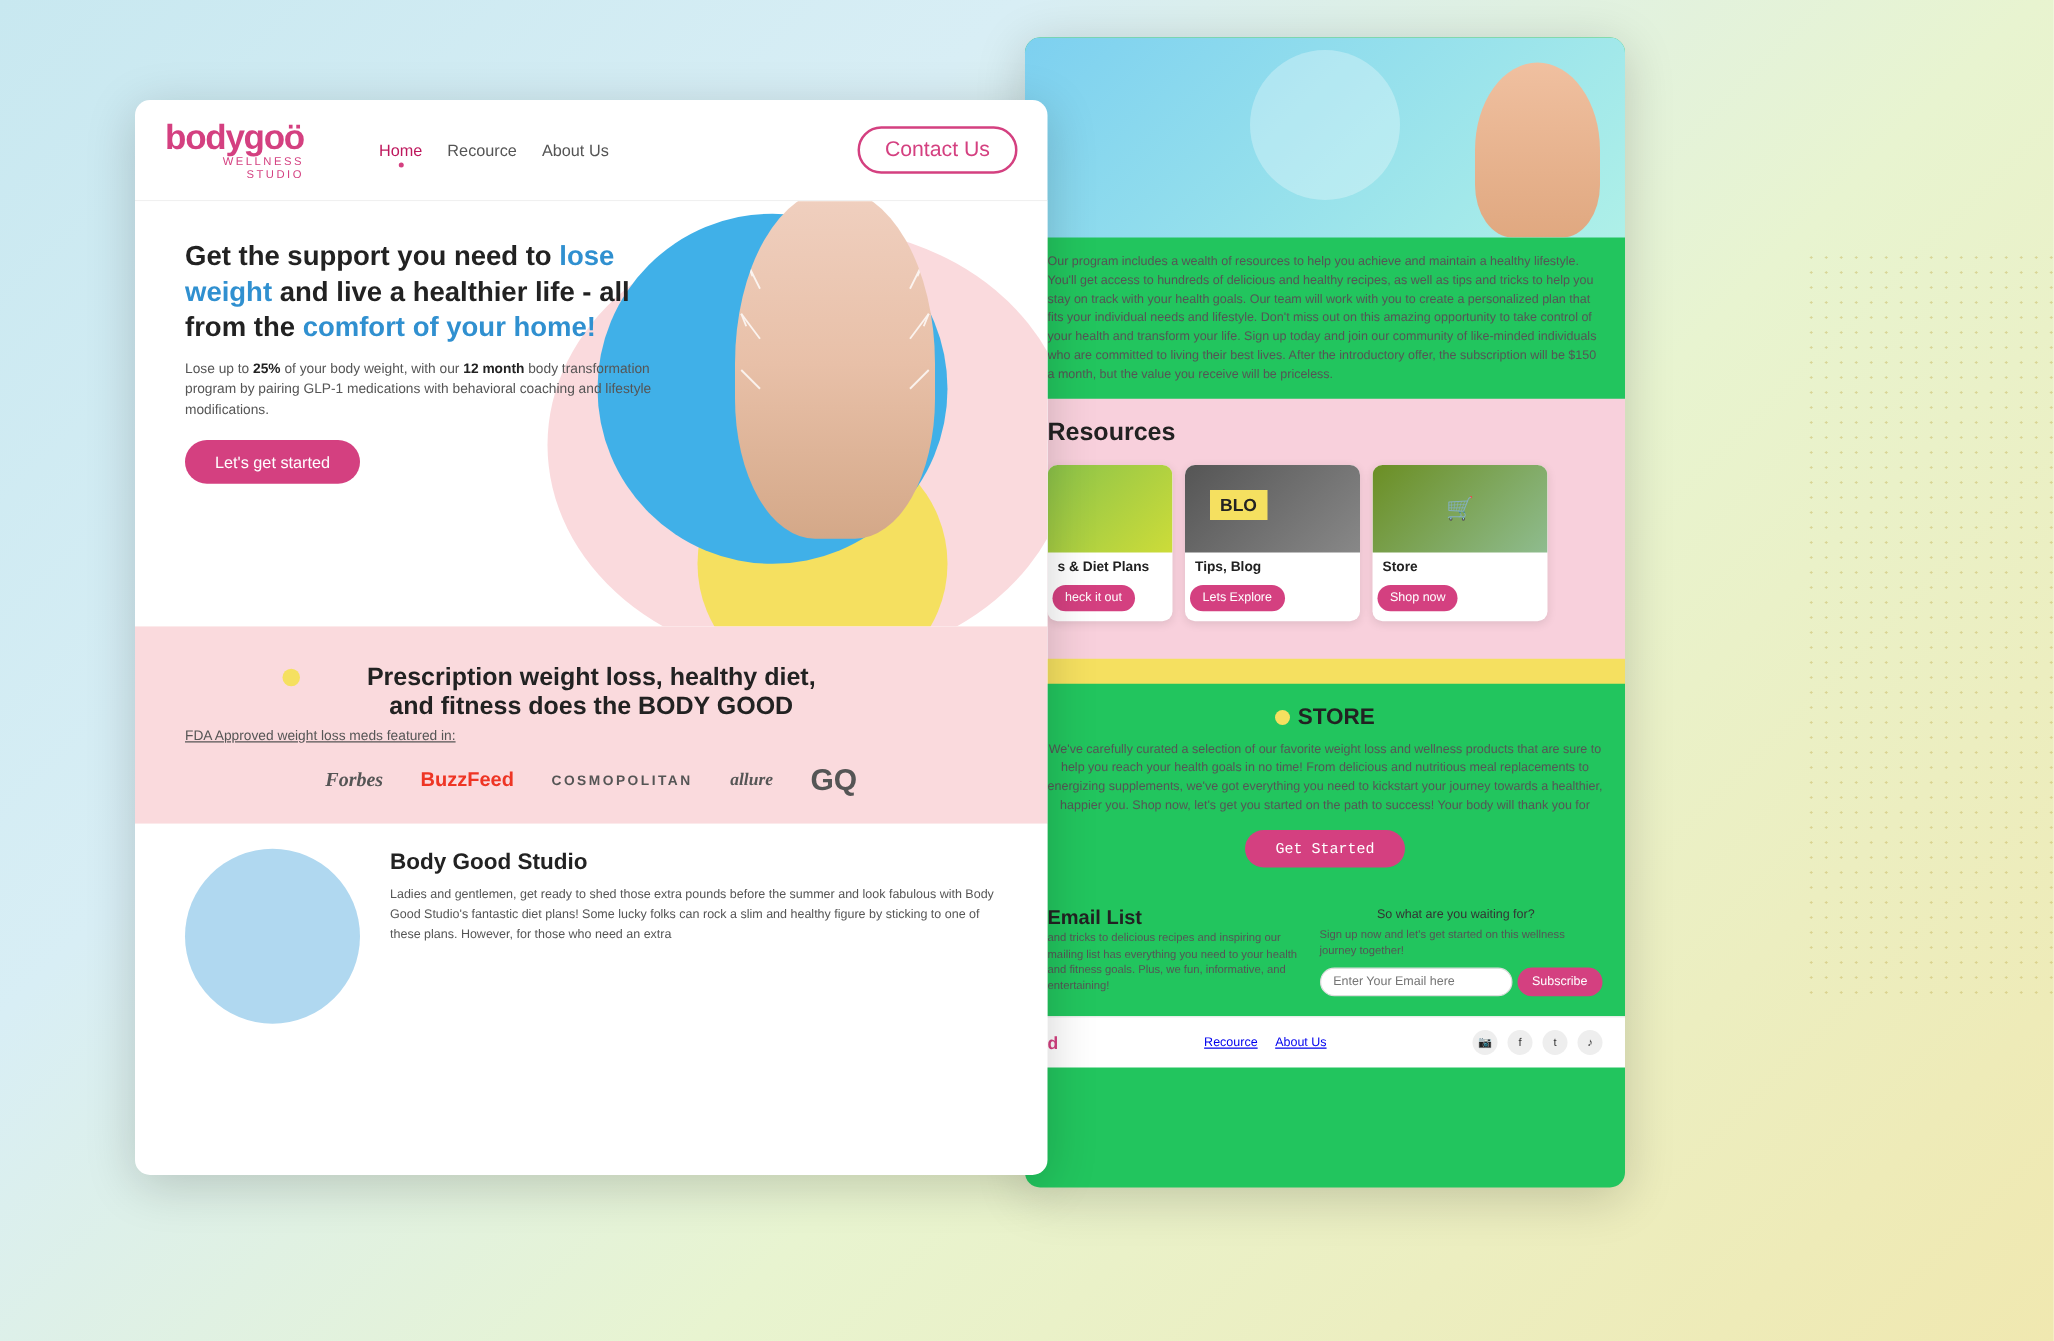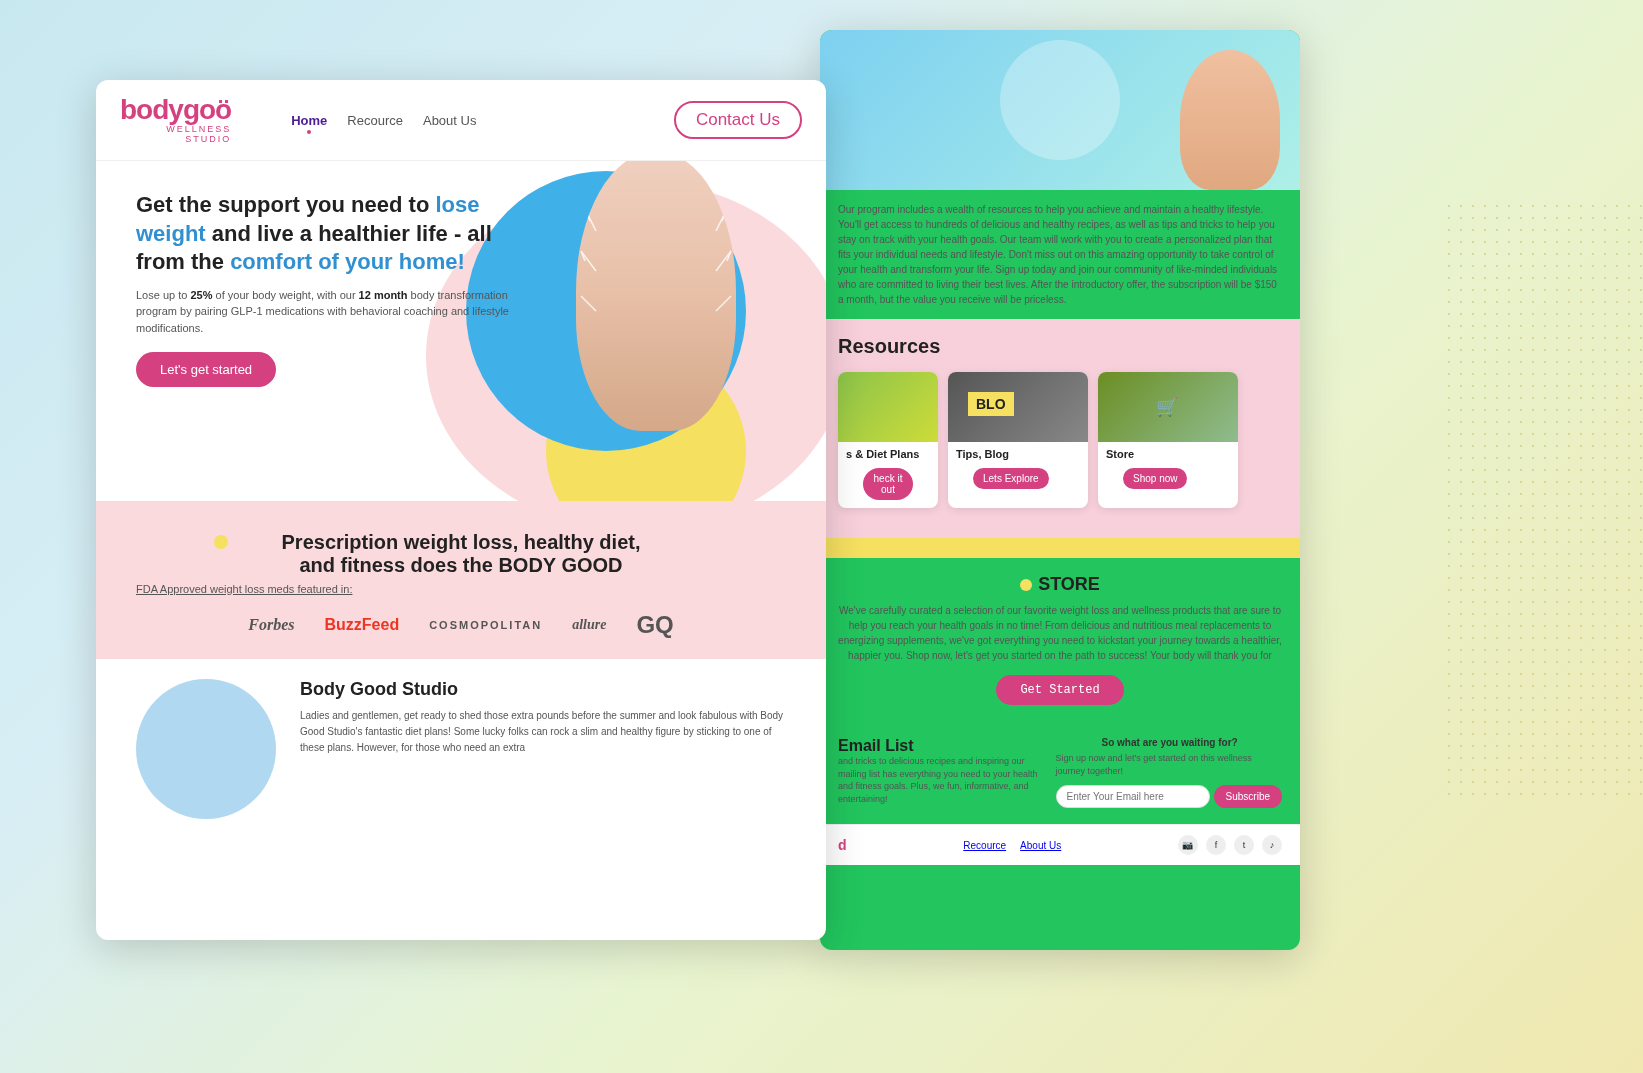--- a/index.html
+++ b/index.html
@@ -33,21 +33,21 @@
       height: 920px;
       background: #22c55e;
       border-radius: 12px;
       box-shadow: 0 8px 40px rgba(0,0,0,0.18);
       overflow: hidden;
     }
 
     .card-front {
       position: absolute;
       top: 80px;
-      left: 96px;
+      left: 108px;
       width: 730px;
       height: 860px;
       background: #fff;
       border-radius: 12px;
       box-shadow: 0 8px 40px rgba(0,0,0,0.18);
       overflow: hidden;
     }
 
     
     .back-card-content {
@@ -111,21 +111,21 @@
 
     .res-card-label {
       padding: 6px 8px 4px;
       font-size: 11px;
       font-weight: bold;
       color: #222;
     }
 
     .res-card-btn {
       display: block;
-      margin: 4px 25px 8px;
+      margin: 4px 4px 8px;
       background: #d44080;
       color: #fff;
       border: none;
       border-radius: 20px;
       padding: 5px 10px;
       font-size: 10px;
       text-align: center;
       cursor: pointer;
     }
 
@@ -182,21 +182,21 @@
 
     .email-title {
       font-size: 16px;
       font-weight: bold;
       color: #222;
     }
 
     .email-subtitle {
       font-size: 10px;
       color: #333;
-      font-weight: bold;
+      font-weight: normal;
       margin-bottom: 4px;
       padding-left: 46px;
     }
 
     .email-desc {
       font-size: 9px;
       color: #555;
       line-height: 1.4;
     }
 
@@ -293,22 +293,22 @@
     }
 
     .nav-link {
       font-size: 13px;
       color: #555;
       text-decoration: none;
       position: relative;
     }
 
     .nav-link.active {
-      color: #4c1d95;
-      font-weight: bold;
+      color: #be185d;
+      font-weight: normal;
     }
 
     .nav-dot {
       width: 4px;
       height: 4px;
       background: #d44080;
       border-radius: 50%;
       position: absolute;
       bottom: -6px;
       left: 50%;

